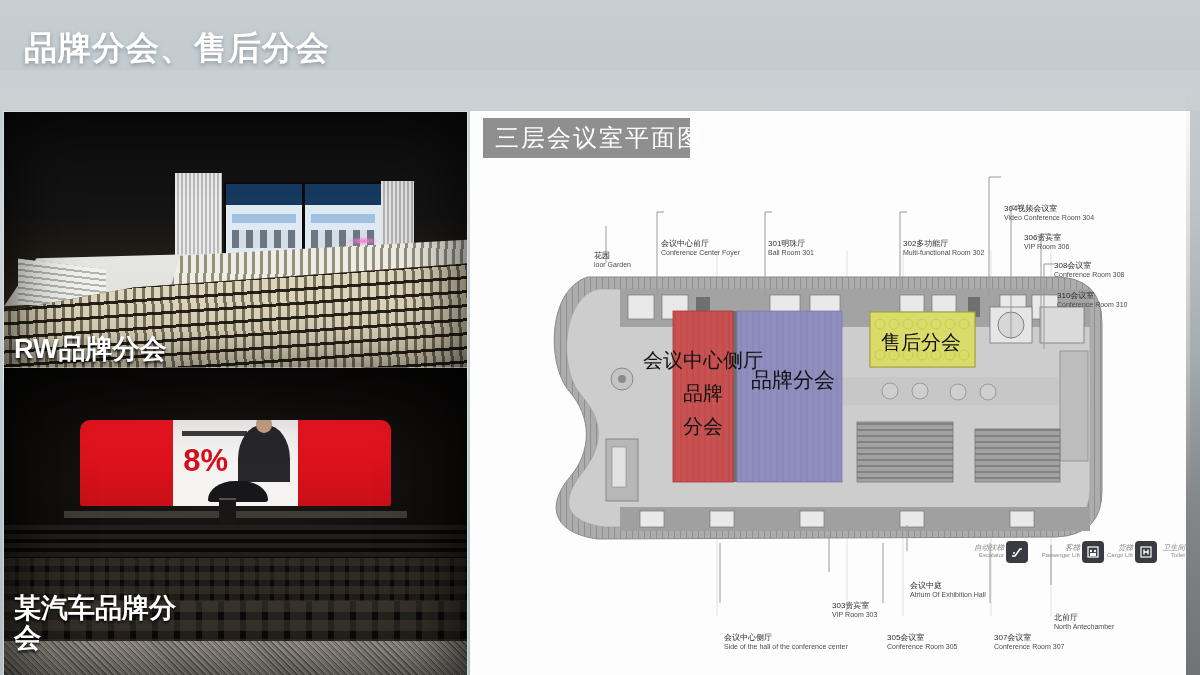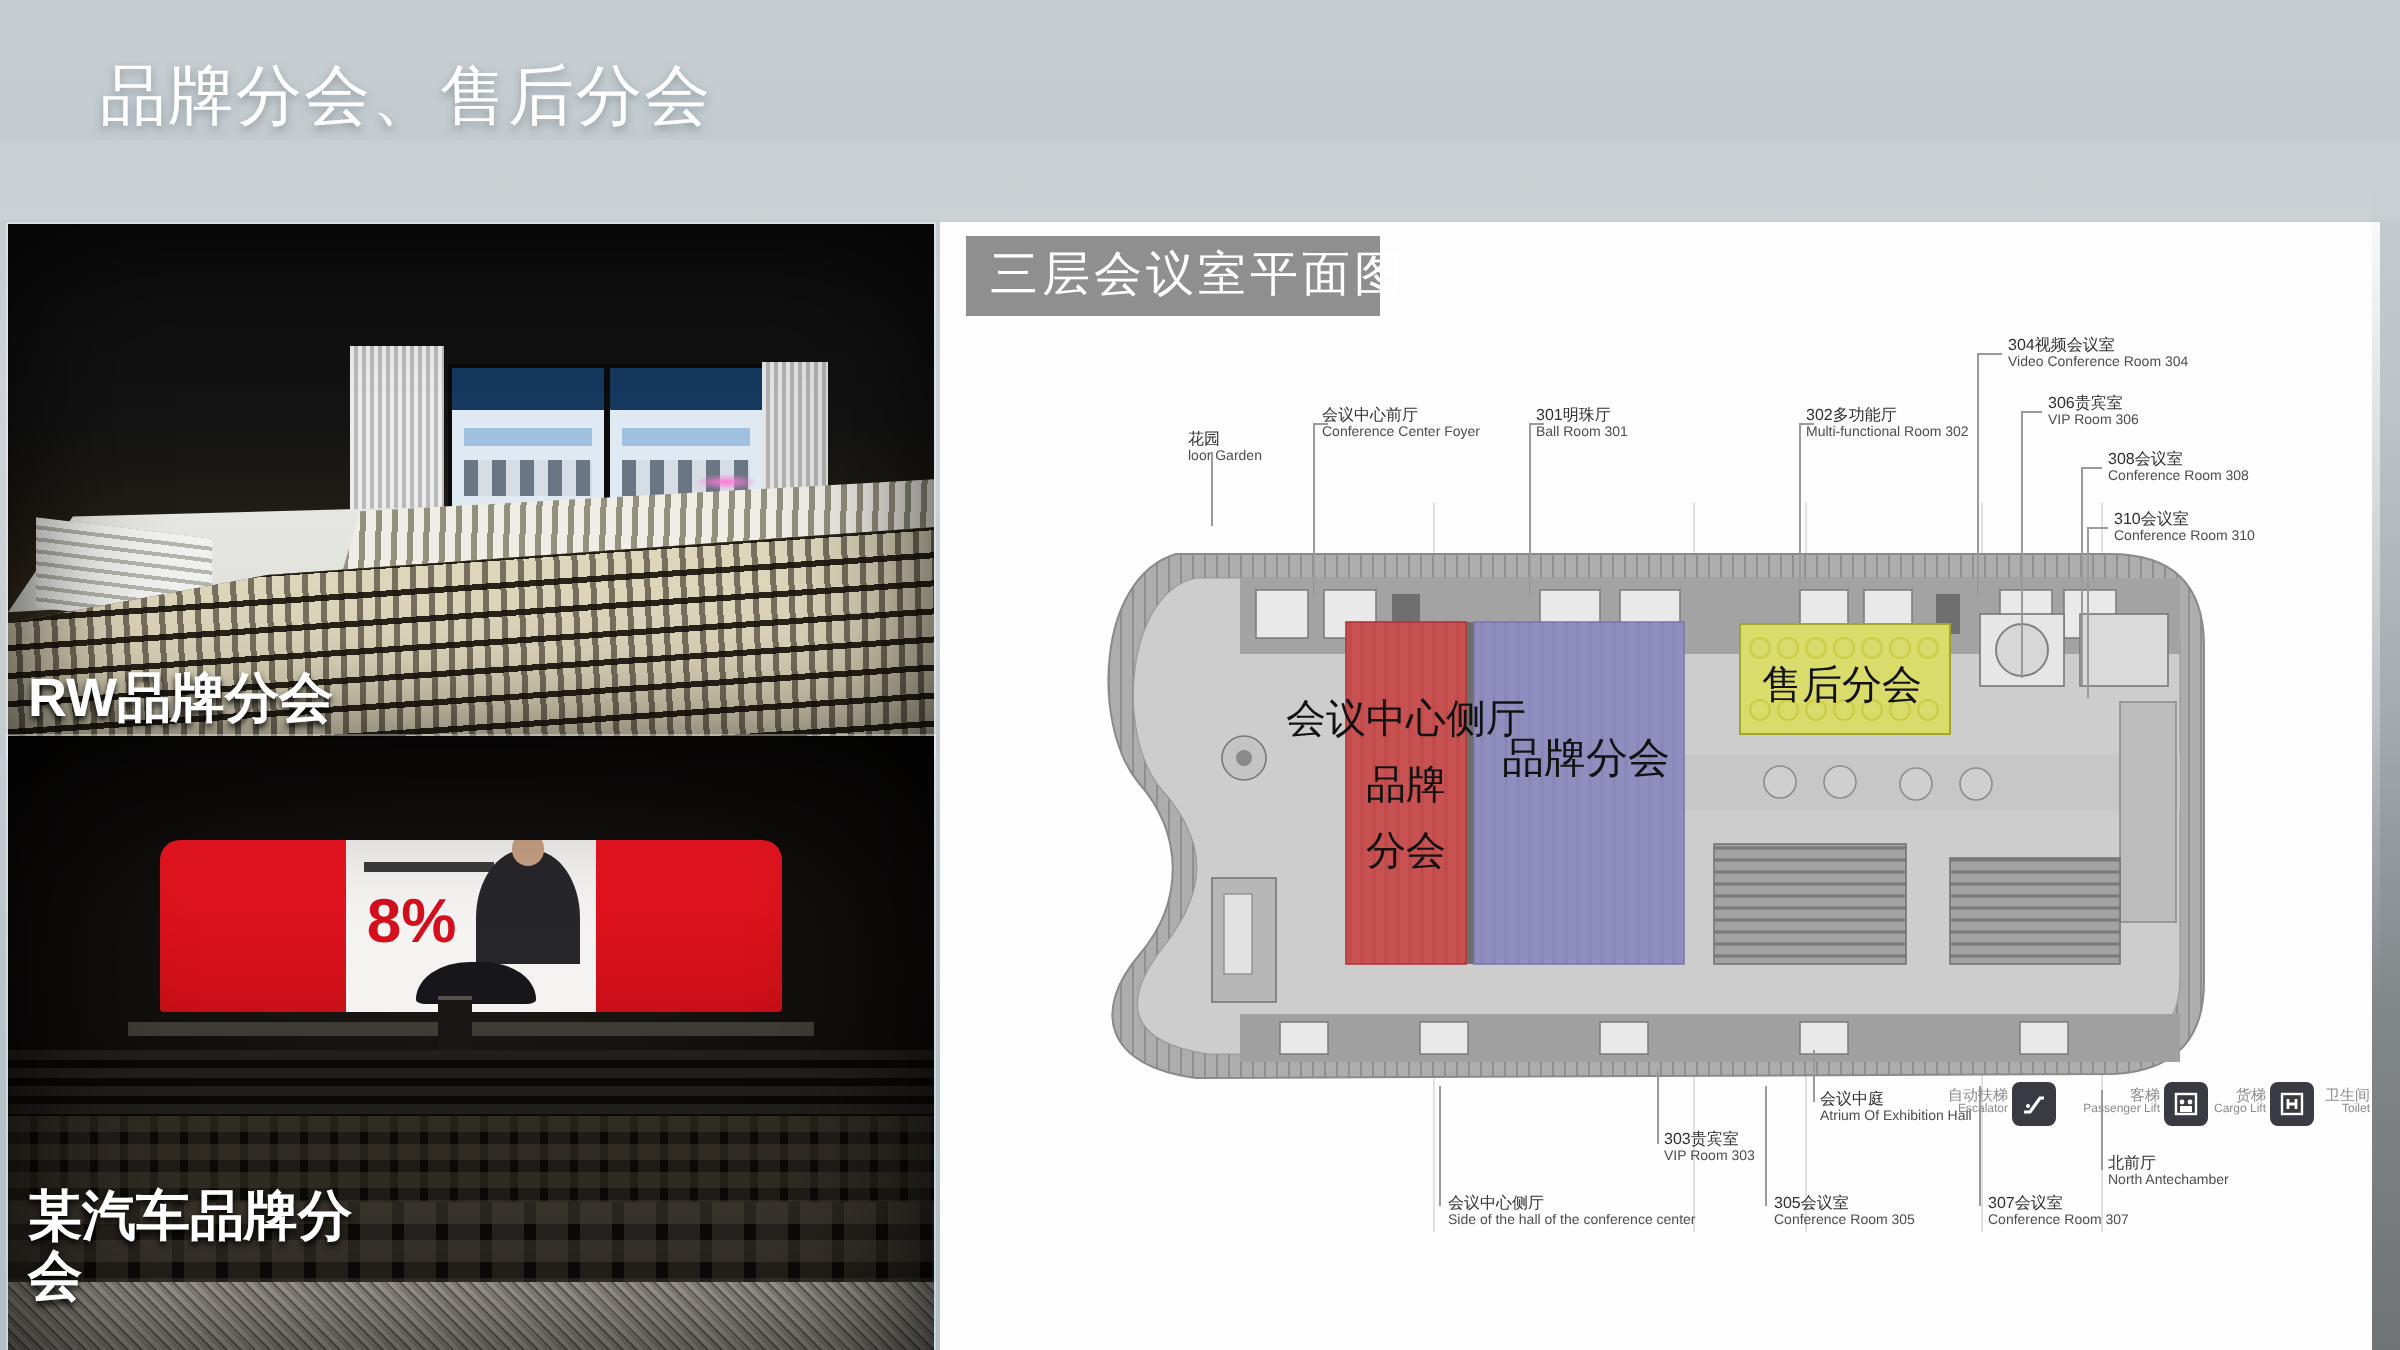--- a/index.html
+++ b/index.html
@@ -2,21 +2,21 @@
 <html><head>
 <meta charset="utf-8">
 <style>
   html,body{margin:0;padding:0;}
   body{width:1200px;height:675px;overflow:hidden;font-family:"Liberation Sans","DejaVu Sans",sans-serif;}
   .slide{position:relative;width:1200px;height:675px;overflow:hidden;
     background:linear-gradient(180deg,#c7ced2 0%,#c2cbcf 12%,#cdd3d6 30%,#c9d0d3 45%,#bfc9cd 62%,#b7c3c8 80%,#b3c0c6 100%);}
   .bg-band{position:absolute;left:0;right:0;height:40px;background:rgba(255,255,255,0.10);}
   .right-strip{position:absolute;right:0;top:90px;width:14px;height:585px;z-index:60;
     background:linear-gradient(180deg,rgba(160,168,172,0) 0%,rgba(140,146,150,0.55) 45%,#83888b 70%,#6f7376 100%);}
-  .title{position:absolute;left:50px;top:26px;font-size:33px;font-weight:normal;color:#ffffff;
+  .title{position:absolute;left:24px;top:26px;font-size:33px;font-weight:bold;color:#ffffff;
     letter-spacing:1px;text-shadow:0 2px 4px rgba(100,110,118,0.55);z-index:10;}
 
   
   .photo{position:absolute;left:4px;width:463px;overflow:hidden;background:#111;box-shadow:0 0 0 1px rgba(255,255,255,0.35);}
   .p1{top:112px;height:266px;}
   .p2{top:368px;height:307px;}
   .photo .label{position:absolute;left:10px;color:#fff;font-weight:bold;font-size:27px;line-height:1.12;
     text-shadow:0 2px 3px rgba(0,0,0,0.9);z-index:9;}
   .p1 .label{bottom:14px;}
   .p2 .label{bottom:22px;width:168px;word-break:break-all;}
@@ -69,31 +69,31 @@
   .p2-vig{inset:0;box-shadow:inset 0 0 80px rgba(0,0,0,0.9);}
 
   
   .panel{position:absolute;left:470px;top:111px;width:720px;height:564px;background:#fdfdfd;z-index:5;}
   .plan-title{position:absolute;left:13px;top:7px;width:207px;height:40px;background:#8f8f8f;
     color:#fff;font-size:24px;letter-spacing:2px;line-height:40px;padding-left:12px;box-sizing:border-box;white-space:nowrap;}
   .plan-sub{position:absolute;left:13px;top:51px;width:230px;height:21px;background:#8e8e8e;
     color:#fff;font-size:12px;line-height:21px;padding-left:12px;box-sizing:border-box;}
   .plan-svg{position:absolute;left:0;top:0;}
   .rlabel{position:absolute;font-size:7.5px;color:#3a3a3a;line-height:1.25;white-space:nowrap;}
-  .rlabel .zh{display:block;font-size:8px;color:#2f2f2f;}
+  .rlabel .zh{display:block;font-size:8px;color:#2f2f2f;margin-top:36px;}
   .rlabel .en{display:block;font-size:7px;color:#4d4d4d;}
   .region-label{position:absolute;text-align:center;color:#121212;z-index:8;}
   .rg-brand{left:153px;top:233px;width:160px;font-size:20px;line-height:33px;}
   .rg-rw{left:243px;top:253px;width:160px;font-size:21px;line-height:31px;}
   .rg-rw .lat{font-size:23px;}
   .rg-after{left:391px;top:218px;width:120px;font-size:20px;}
   .legend{position:absolute;left:470px;top:540px;height:28px;z-index:7;}
   .leg-item{position:absolute;top:0;}
   .leg-txt{position:absolute;top:3px;width:52px;text-align:right;color:#8c8c8c;line-height:1.2;}
-  .leg-txt .zh{display:block;font-size:7.5px;}
+  .leg-txt .zh{display:block;font-size:7.5px;font-style:italic;}
   .leg-txt .en{display:block;font-size:6px;}
   .leg-ico{position:absolute;top:1px;width:22px;height:22px;background:#3a3a42;border-radius:4px;
     display:flex;align-items:center;justify-content:center;}
 </style>
 </head>
 <body>
 
 <div class="slide">
   <div class="bg-band" style="top:70px"></div>
   <div class="title">品牌分会、售后分会</div>

